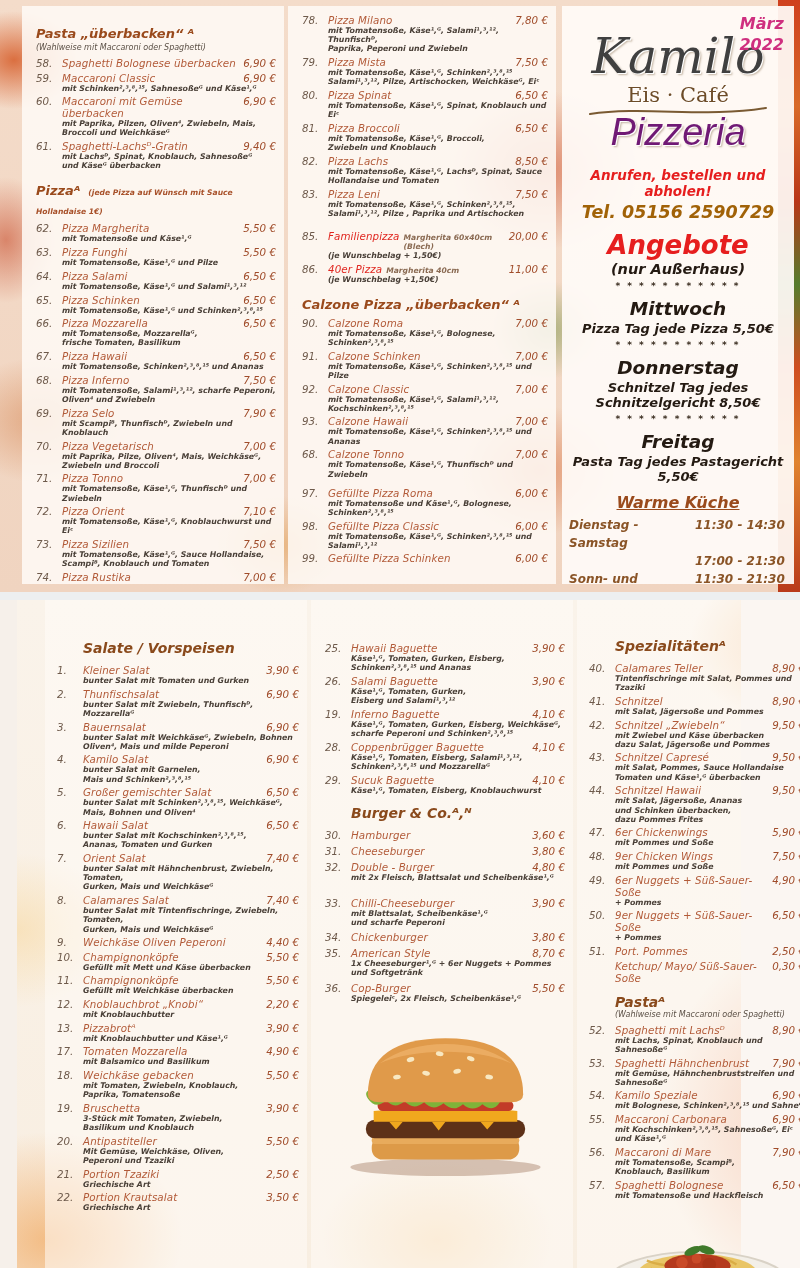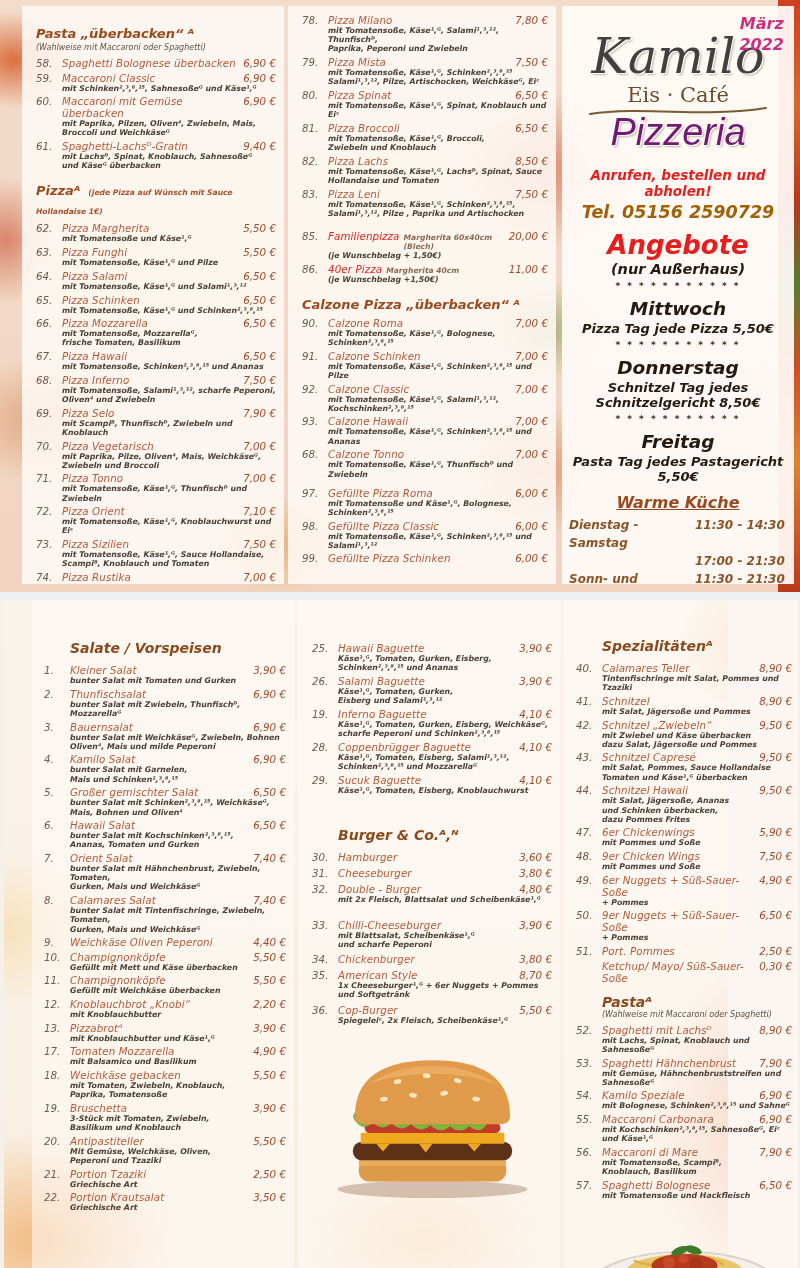--- a/index.html
+++ b/index.html
@@ -57,21 +57,21 @@
   .kitchen-title{font-size:16px;font-weight:bold;font-style:italic;color:#9a4a1c;text-decoration:underline;margin-top:9px;}
   .hours{margin-top:4px;}
   .hrow{display:grid;grid-template-columns:118px 92px;gap:8px;justify-content:center;font-size:12px;font-weight:bold;font-style:italic;color:#8a5426;line-height:1.5;}
   .hlabel{text-align:left;}
   .htime{text-align:left;}
 
   
   .page-gap{position:absolute;left:0;top:592px;width:800px;height:8px;background:#edeff0;}
 
   
-  .page-bottom{position:absolute;left:4px;top:600px;width:724px;height:668px;background:
+  .page-bottom{position:absolute;left:17px;top:600px;width:724px;height:668px;background:
     radial-gradient(170px 120px at 795px 45px, rgba(236,152,62,.5), transparent 72%),
     radial-gradient(220px 260px at 800px 520px, rgba(226,92,32,.55), transparent 72%),
     radial-gradient(190px 150px at 30px 640px, rgba(238,148,58,.55), transparent 72%),
     radial-gradient(140px 110px at 0px 330px, rgba(246,204,126,.4), transparent 70%),
     radial-gradient(170px 120px at 420px 640px, rgba(240,180,90,.35), transparent 70%),
     linear-gradient(#faf3ea,#f8eee1);}
   .bcol{position:absolute;top:0;box-sizing:border-box;background:rgba(255,252,248,.55);height:668px;}
   .bcol1{left:28px;width:262px;padding:40px 8px 0 12px;}
   .bcol2{left:294px;width:262px;padding:42px 8px 0 14px;}
   .bcol3{left:560px;width:234px;padding:38px 6px 0 12px;}
@@ -725,21 +725,21 @@
 
           <div class="item">
             <div class="row">
               <span class="num">29.</span>
               <span class="nm">Sucuk Baguette</span>
               <span class="pr">4,10 €</span>
             </div>
             <div class="desc">Käse¹,ᴳ, Tomaten, Eisberg, Knoblauchwurst</div>
           </div>
         </div>
-      <h2 class="bhead" style="margin-top:32px;">Burger &amp; Co.ᴬ,ᴺ</h2>
+      <h2 class="bhead" style="margin-top:10px;">Burger &amp; Co.ᴬ,ᴺ</h2>
       <div data-list="bottom.burger.items">
 
           <div class="item" style="margin-bottom:4px;">
             <div class="row">
               <span class="num">30.</span>
               <span class="nm">Hamburger</span>
               <span class="pr">3,60 €</span>
             </div>
             <div class="desc"></div>
           </div>

